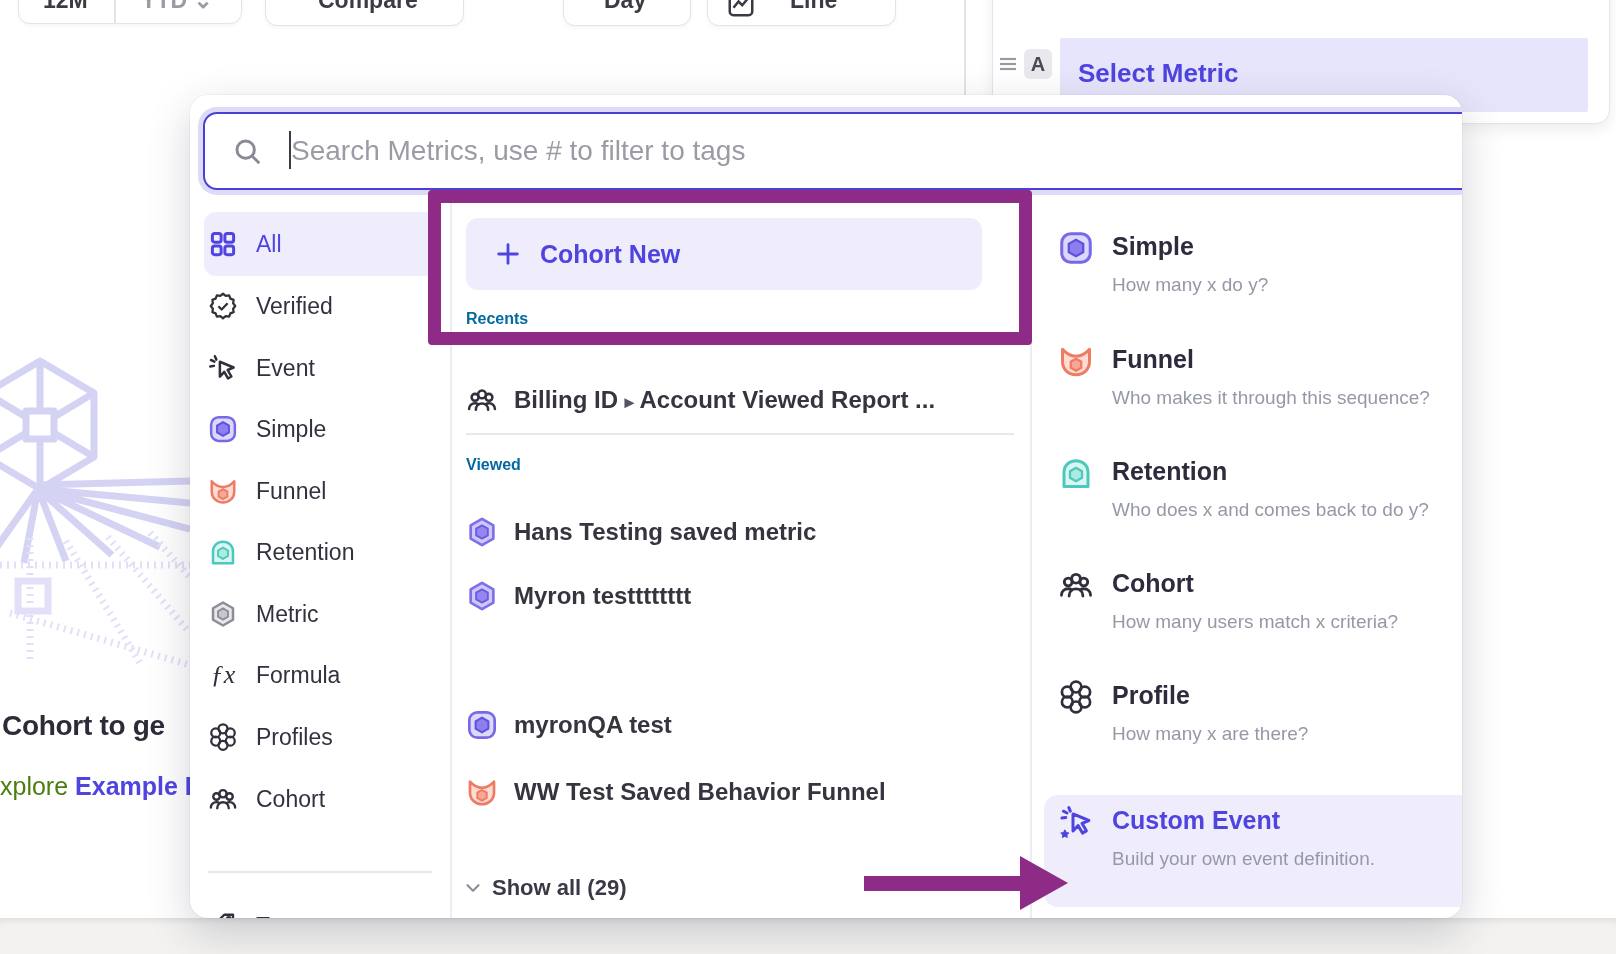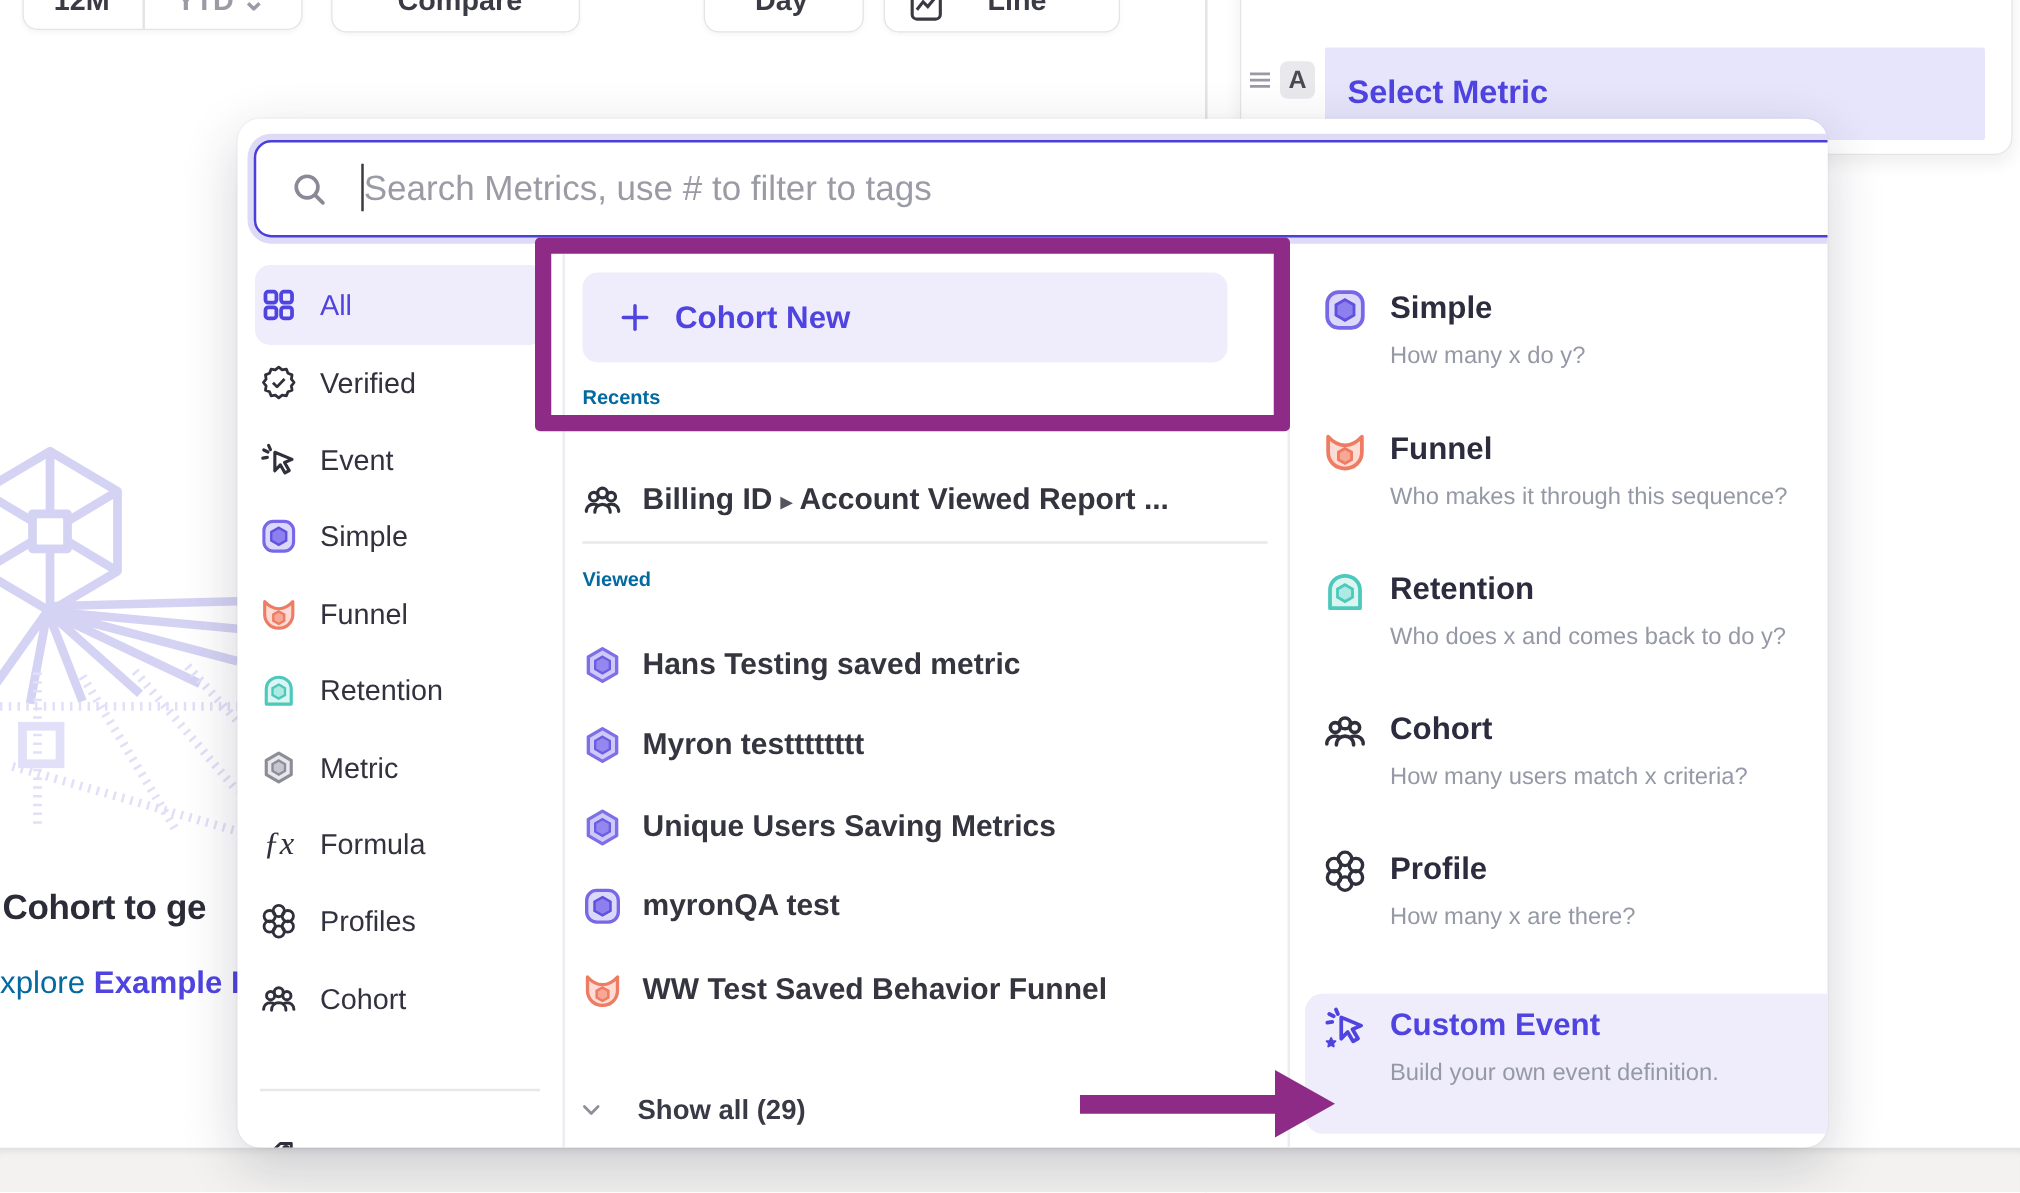--- a/index.html
+++ b/index.html
@@ -28,21 +28,21 @@
   #metric-card{left:992px;top:-36px;width:616px;height:158px;background:#fff;border:1.5px solid #e5e5e9;
                border-radius:14px;box-shadow:0 6px 14px rgba(0,0,0,.07);}
   #metric-pill{left:1060px;top:38px;width:528px;height:74px;background:#e7e5fb;border-radius:2px;}
   #metric-pill .lbl{position:absolute;left:18px;top:20px;font-size:26px;font-weight:700;color:#4f44e0;}
   #drag-handle{left:998px;top:52px;}
   #series-badge{left:1024px;top:49px;width:28px;height:30px;background:#e9e9ed;border-radius:6px;
                 display:flex;align-items:center;justify-content:center;font-size:20px;font-weight:700;color:#4a4a55;}
   
   #bg-heading{left:2px;top:710px;font-size:28px;font-weight:700;color:#2c2c38;white-space:nowrap;letter-spacing:-.3px;}
   #bg-explore{left:0px;top:772px;font-size:25px;white-space:nowrap;}
-  #bg-explore .pre{color:#0369a1;}
+  #bg-explore .pre{color:#4d7c0f;}
   #bg-explore .link{color:#4f44e0;font-weight:600;}
   
   #modal{left:190px;top:95px;width:1272px;height:823px;background:#fff;border-radius:18px;
          box-shadow:0 14px 44px rgba(40,40,70,.20),0 0 0 1px rgba(0,0,0,.03);overflow:hidden;z-index:10;}
   
   #search-wrap{left:13px;top:17px;width:1372px;height:74px;border:2.5px solid #4b40d6;border-radius:14px;
                box-shadow:0 0 0 5px #dedbf9;background:#fff;}
   #search-input{position:absolute;left:0;top:0;width:100%;height:100%;border:none;outline:none;background:transparent;
                 font-family:"Liberation Sans",sans-serif;font-size:28px;color:#3b3b46;padding:0 20px 0 86px;box-sizing:border-box;}
   #search-input::placeholder{color:#9b9ba6;}
@@ -56,21 +56,21 @@
   .sb-row.sel .lbl{color:#4f44e0;}
   #sb-divider{left:18px;top:776px;width:224px;height:1.5px;background:#e8e8ec;}
   
   .mid-label{position:absolute;left:276px;font-size:16px;font-weight:600;color:#0369a1;}
   .mid-row{position:absolute;left:276px;width:540px;height:52px;display:flex;align-items:center;gap:16px;cursor:pointer;}
   .mid-row .lbl{font-size:24px;font-weight:600;color:#35353f;white-space:nowrap;}
   #create-btn{left:276px;top:123px;width:516px;height:72px;background:#efedfb;border-radius:12px;
               display:flex;align-items:center;gap:18px;padding-left:28px;box-sizing:border-box;cursor:pointer;}
   #create-btn .lbl{font-size:25px;font-weight:700;color:#4f44e0;}
   #mid-hr{left:276px;top:338px;width:548px;height:1.5px;background:#e8e8ec;}
-  #show-all{left:272px;top:769px;width:300px;height:48px;display:flex;align-items:center;gap:26px;cursor:pointer;}
+  #show-all{left:272px;top:769px;width:300px;height:48px;display:flex;align-items:center;gap:8px;cursor:pointer;}
   #show-all .lbl{font-size:22px;font-weight:600;color:#3a3a47;}
   
   .type-ic{position:absolute;left:868px;width:36px;height:36px;}
   .type-title{position:absolute;left:922px;font-size:25px;font-weight:700;color:#2c2c3e;white-space:nowrap;}
   .type-desc{position:absolute;left:922px;font-size:19px;color:#9599a6;white-space:nowrap;}
   #custom-hl{left:854px;top:700px;width:530px;height:112px;background:#efedfb;border-radius:14px;}
   .type-title.accent{color:#4f44e0;}
   
   #annot-rect{left:428px;top:190px;width:578px;height:129px;border:13px solid #8e2b87;border-radius:4px;z-index:30;}
   #arrow-bar{left:864px;top:876px;width:156px;height:15px;background:#8e2b87;z-index:30;}
@@ -320,29 +320,20 @@
     <div class="mid-row" style="top:475px">
       <span>
         <svg width="32" height="32" viewBox="0 0 24 24">
           <path d="M12 2.2l8.5 4.9v9.8L12 21.8l-8.5-4.9V7.1z" fill="#cfc9f8" stroke="#7e6fe8" stroke-width="2" stroke-linejoin="round"></path>
           <path d="M12 7l4.4 2.5v5L12 17l-4.4-2.5v-5z" fill="#9487f0" stroke="#6c5ce4" stroke-width="1.4"></path>
         </svg>
         </span>
       <span class="lbl">Myron testttttttt</span>
     </div>
 
-    <div class="mid-row" style="top:541px">
-      <span>
-        <svg width="32" height="32" viewBox="0 0 24 24">
-          <path d="M12 2.2l8.5 4.9v9.8L12 21.8l-8.5-4.9V7.1z" fill="#cfc9f8" stroke="#7e6fe8" stroke-width="2" stroke-linejoin="round"></path>
-          <path d="M12 7l4.4 2.5v5L12 17l-4.4-2.5v-5z" fill="#9487f0" stroke="#6c5ce4" stroke-width="1.4"></path>
-        </svg>
-        </span>
-      <span class="lbl">Unique Users Saving Metrics</span>
-    </div>
 
     <div class="mid-row" style="top:604px">
       <span>
         <svg width="32" height="32" viewBox="0 0 24 24">
           <rect x="2.5" y="2.5" width="19" height="19" rx="6" fill="#dcd8fa" stroke="#7668e8" stroke-width="2"></rect>
           <path d="M12 6.5l4.8 2.75v5.5L12 17.5l-4.8-2.75v-5.5z" fill="#8d7fee" stroke="#5f51dd" stroke-width="1.5"></path>
         </svg>
         </span>
       <span class="lbl">myronQA test</span>
     </div>

